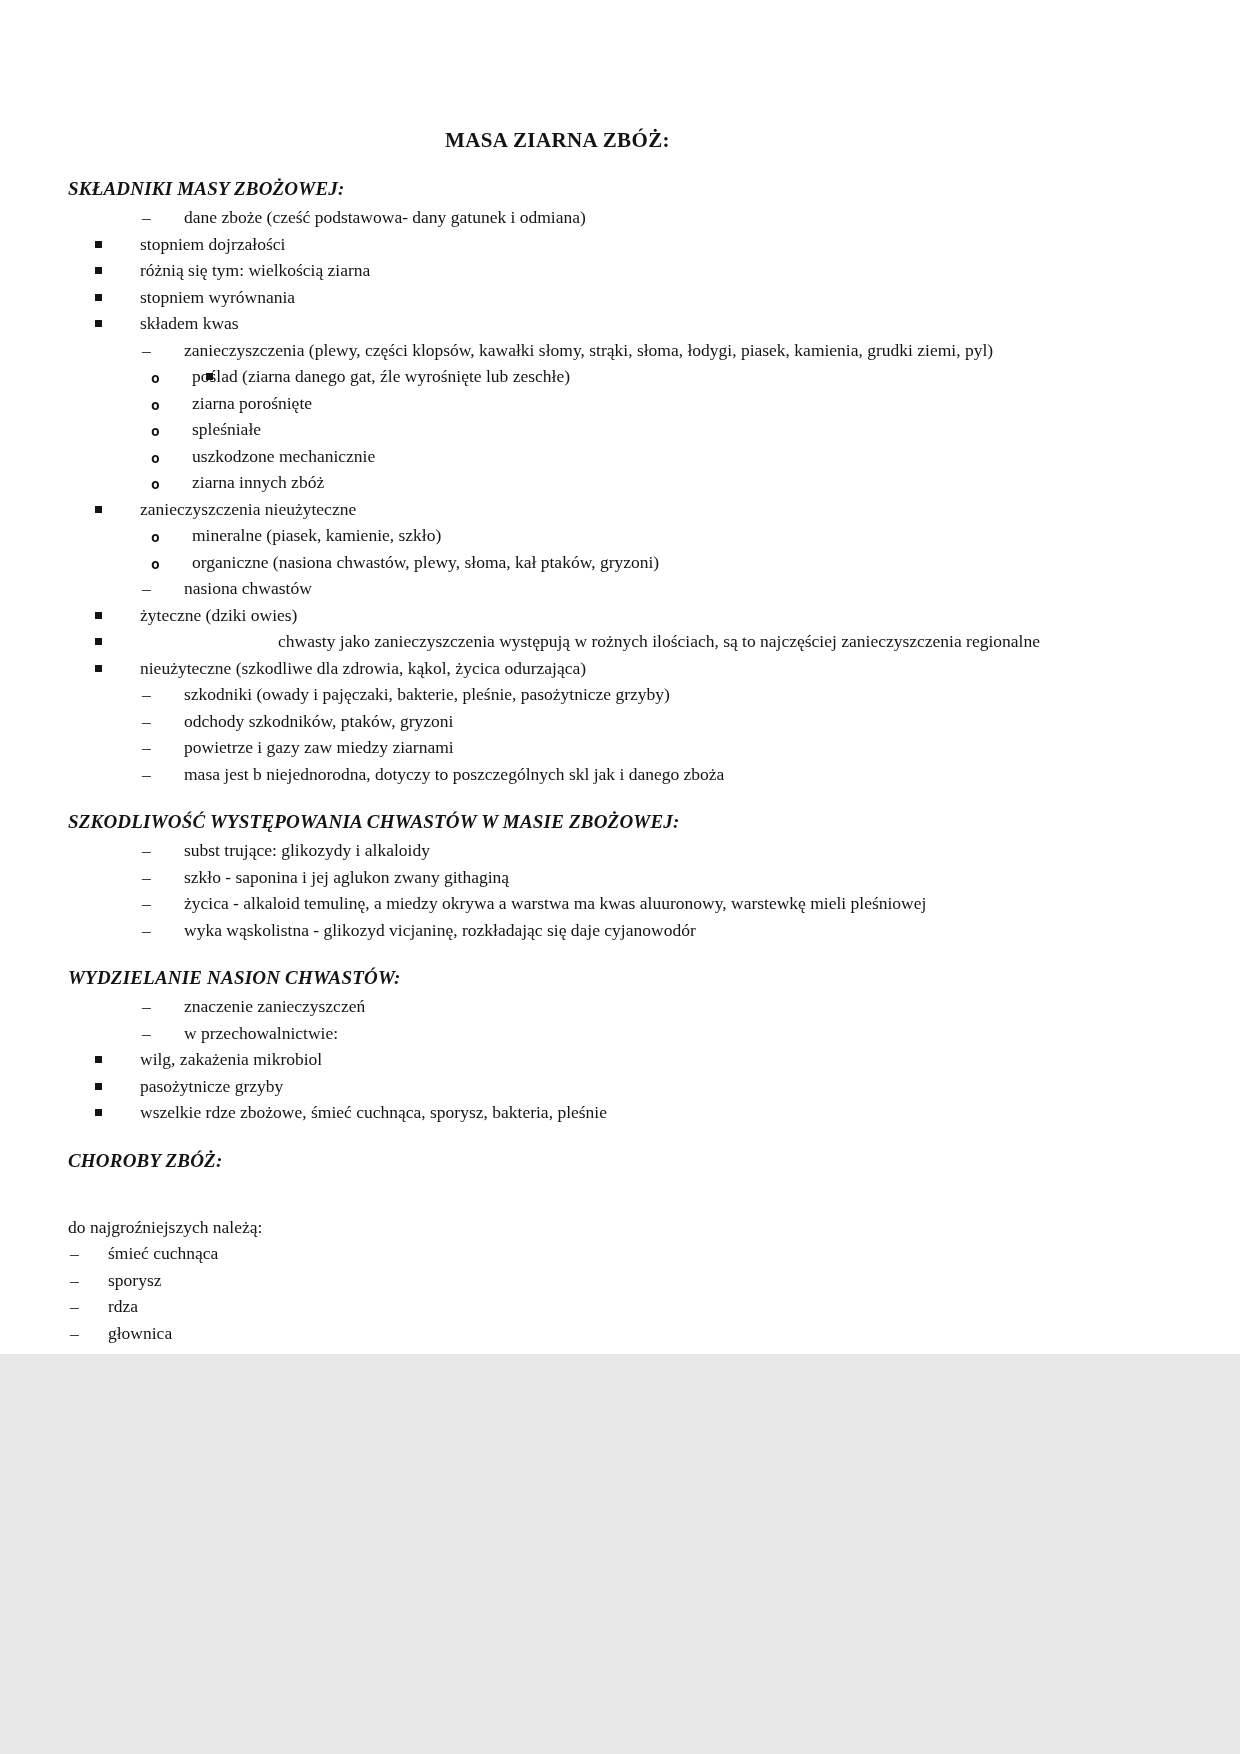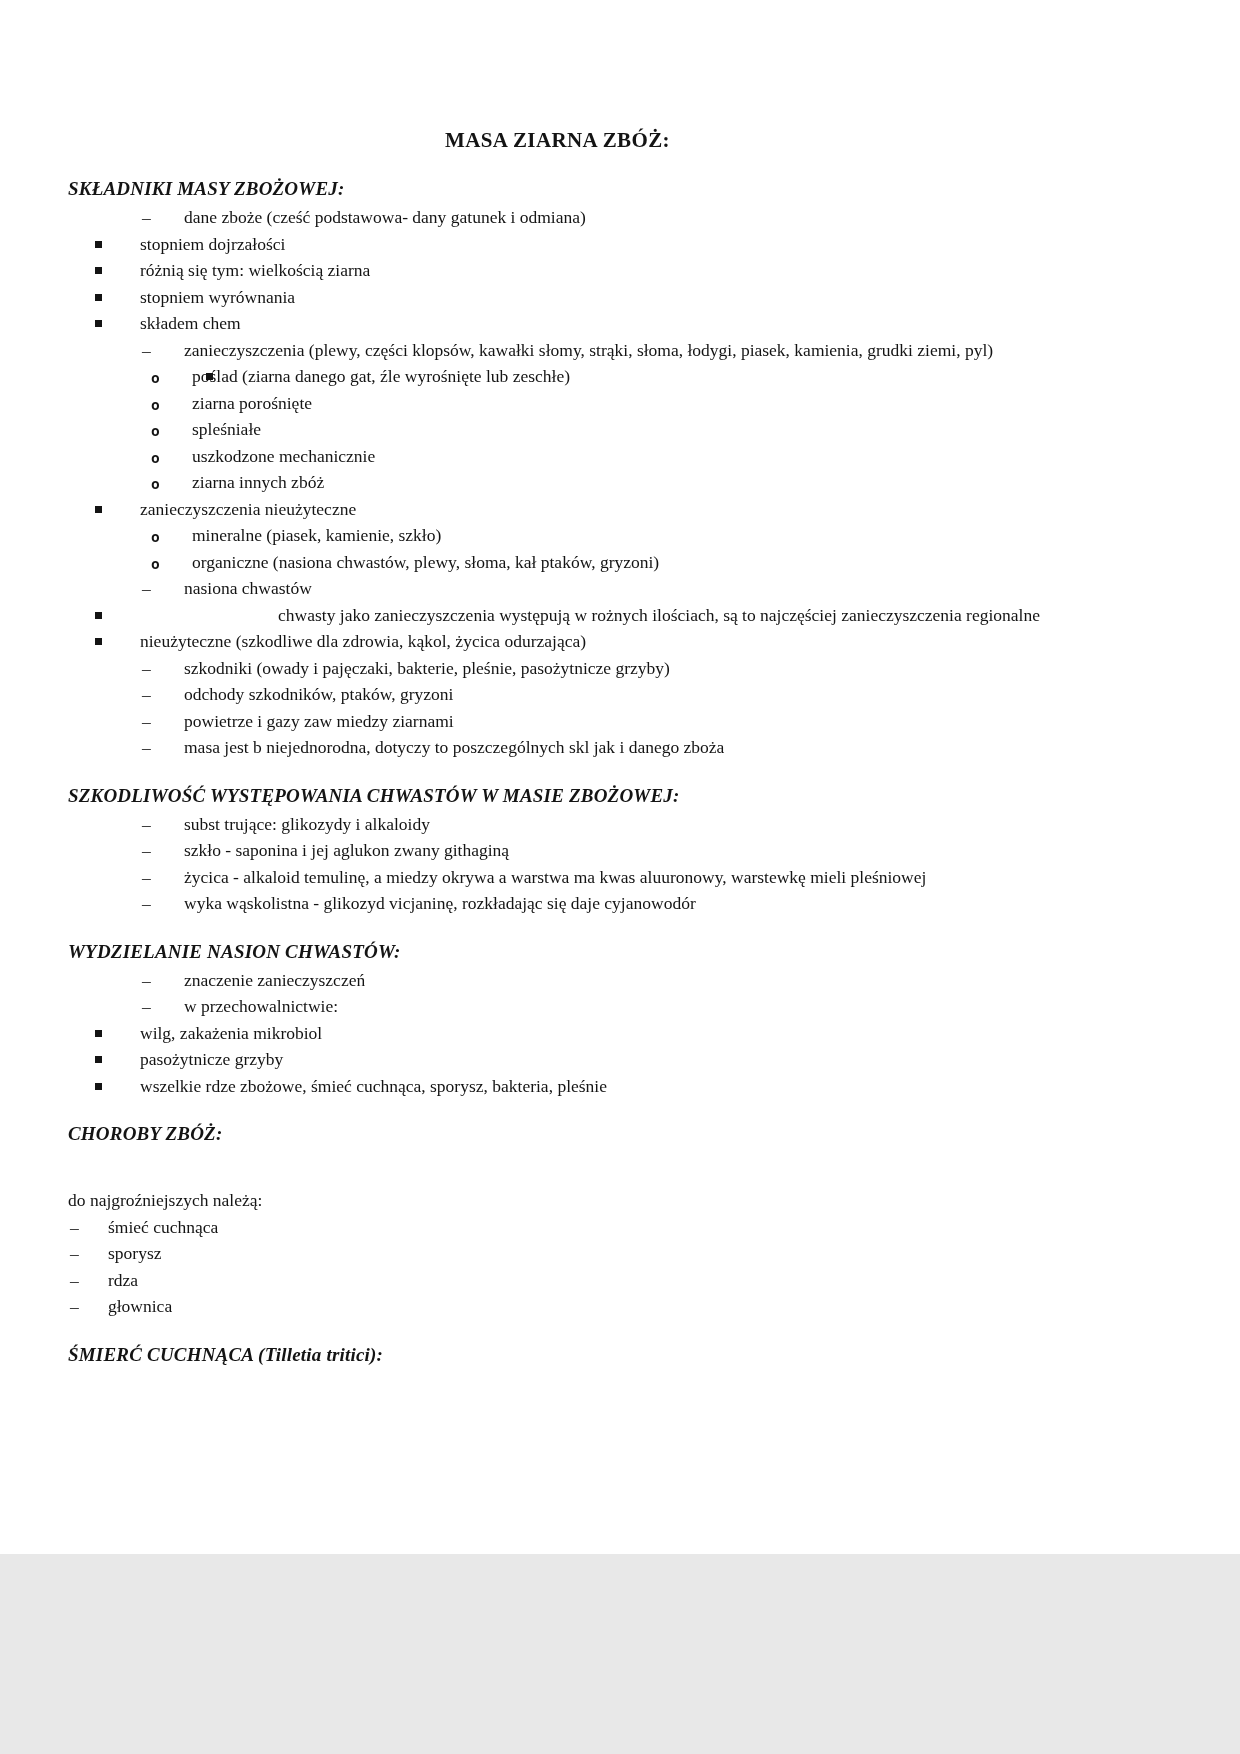--- a/index.html
+++ b/index.html
@@ -1,19 +1,19 @@
 <!DOCTYPE html>
 <html lang="pl"><head>
 <meta charset="utf-8">
 <style>
   html, body { margin: 0; padding: 0; background: #e8e8e8; }
   .page {
     position: relative;
     width: 1240px;
-    height: 1554px;
+    height: 1354px;
     margin: 0 auto;
     background: #ffffff;
     font-family: "Liberation Serif", "DejaVu Serif", serif;
     color: #141414;
     box-sizing: border-box;
     padding-top: 126px;
     overflow: hidden;
   }
   .doc-title {
     font-size: 21px;
@@ -76,32 +76,33 @@
 
 <div class="page">
   <h1 class="doc-title">MASA ZIARNA ZBÓŻ:</h1>
   <div id="content">
       <section>
         <h2 class="section-heading">SKŁADNIKI MASY ZBOŻOWEJ:</h2>
         <div class="item dash1"><span class="bullet dash">–</span><span class="txt">dane zboże (cześć podstawowa- dany gatunek i odmiana)</span></div>
         <div class="item sq1"><span class="bullet square">▪</span><span class="txt">stopniem dojrzałości</span></div>
         <div class="item sq1"><span class="bullet square">▪</span><span class="txt">różnią się tym: wielkością ziarna</span></div>
         <div class="item sq1"><span class="bullet square">▪</span><span class="txt">stopniem wyrównania</span></div>
-        <div class="item sq1"><span class="bullet square">▪</span><span class="txt">składem chem</span></div>
+        <div class="item sq1"><span class="bullet square">▪</span><span class="txt">składem kwas</span></div>
         <div class="item dash1 justify"><span class="bullet dash">–</span><span class="txt">zanieczyszczenia (plewy, części klopsów, kawałki słomy, strąki, słoma, łodygi, piasek, kamienia, grudki ziemi, pyl)</span></div>
         <div class="item sq2"><span class="bullet square">▪</span></div>
         <div class="item o1"><span class="bullet circle">o</span><span class="txt">poślad (ziarna danego gat, źle wyrośnięte lub zeschłe)</span></div>
         <div class="item o1"><span class="bullet circle">o</span><span class="txt">ziarna porośnięte</span></div>
         <div class="item o1"><span class="bullet circle">o</span><span class="txt">spleśniałe</span></div>
         <div class="item o1"><span class="bullet circle">o</span><span class="txt">uszkodzone mechanicznie</span></div>
         <div class="item o1"><span class="bullet circle">o</span><span class="txt">ziarna innych zbóż</span></div>
         <div class="item sq1"><span class="bullet square">▪</span><span class="txt">zanieczyszczenia nieużyteczne</span></div>
         <div class="item o1"><span class="bullet circle">o</span><span class="txt">mineralne (piasek, kamienie, szkło)</span></div>
         <div class="item o1"><span class="bullet circle">o</span><span class="txt">organiczne (nasiona chwastów, plewy, słoma, kał ptaków, gryzoni)</span></div>
         <div class="item dash1"><span class="bullet dash">–</span><span class="txt">nasiona chwastów</span></div>
+        <div class="item sq1"><span class="bullet square">▪</span><span class="txt">żyteczne (dziki owies)</span></div>
         <div class="item sq1 justify center-last"><span class="bullet square">▪</span><span class="txt">chwasty jako zanieczyszczenia występują w rożnych ilościach, są to najczęściej zanieczyszczenia regionalne</span></div>
         <div class="item sq1"><span class="bullet square">▪</span><span class="txt">nieużyteczne (szkodliwe dla zdrowia, kąkol, życica odurzająca)</span></div>
         <div class="item dash1"><span class="bullet dash">–</span><span class="txt">szkodniki (owady i pajęczaki, bakterie, pleśnie, pasożytnicze grzyby)</span></div>
         <div class="item dash1"><span class="bullet dash">–</span><span class="txt">odchody szkodników, ptaków, gryzoni</span></div>
         <div class="item dash1"><span class="bullet dash">–</span><span class="txt">powietrze i gazy zaw miedzy ziarnami</span></div>
         <div class="item dash1"><span class="bullet dash">–</span><span class="txt">masa jest b niejednorodna, dotyczy to poszczególnych skl jak i danego zboża</span></div>
       </section>
       <section>
         <h2 class="section-heading">SZKODLIWOŚĆ WYSTĘPOWANIA CHWASTÓW W MASIE ZBOŻOWEJ:</h2>
         <div class="item dash1"><span class="bullet dash">–</span><span class="txt">subst trujące: glikozydy i alkaloidy</span></div>

